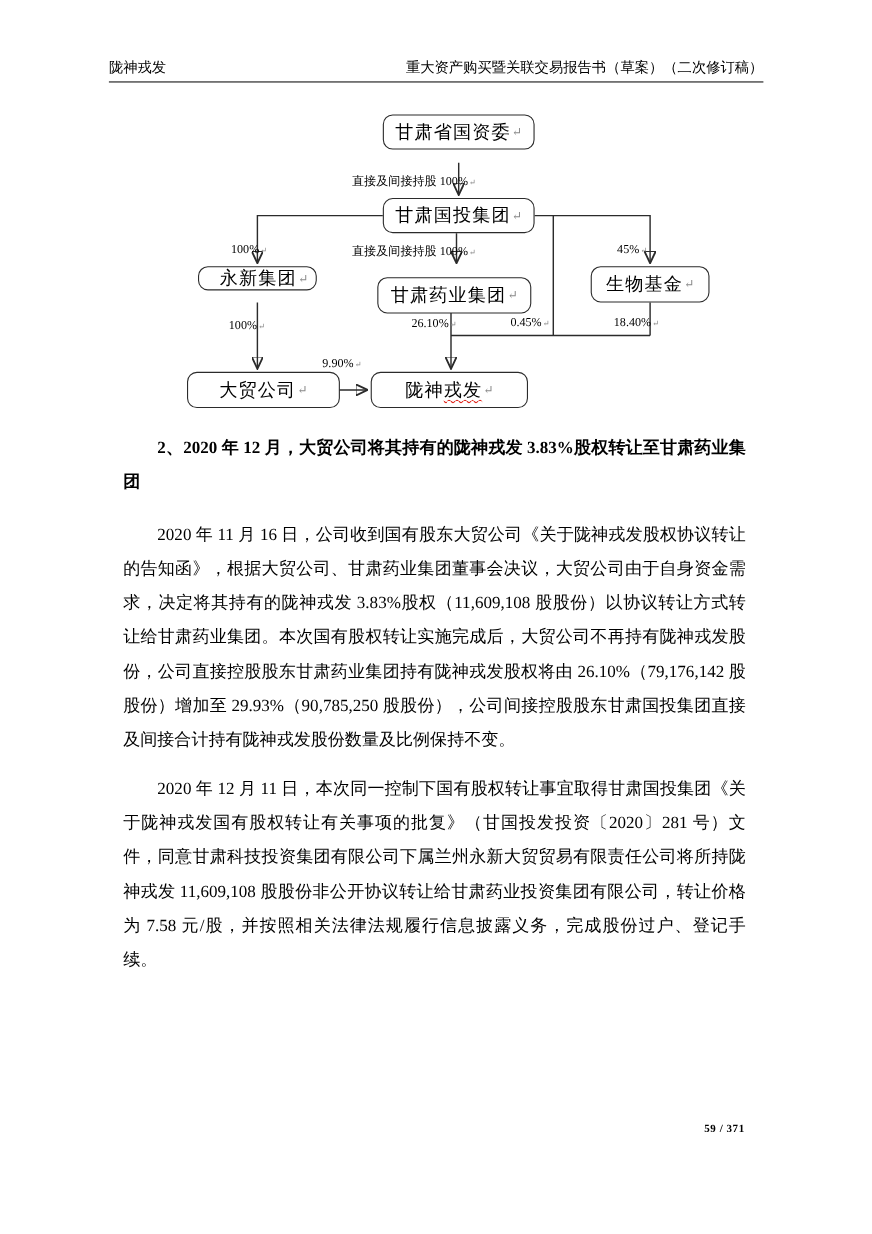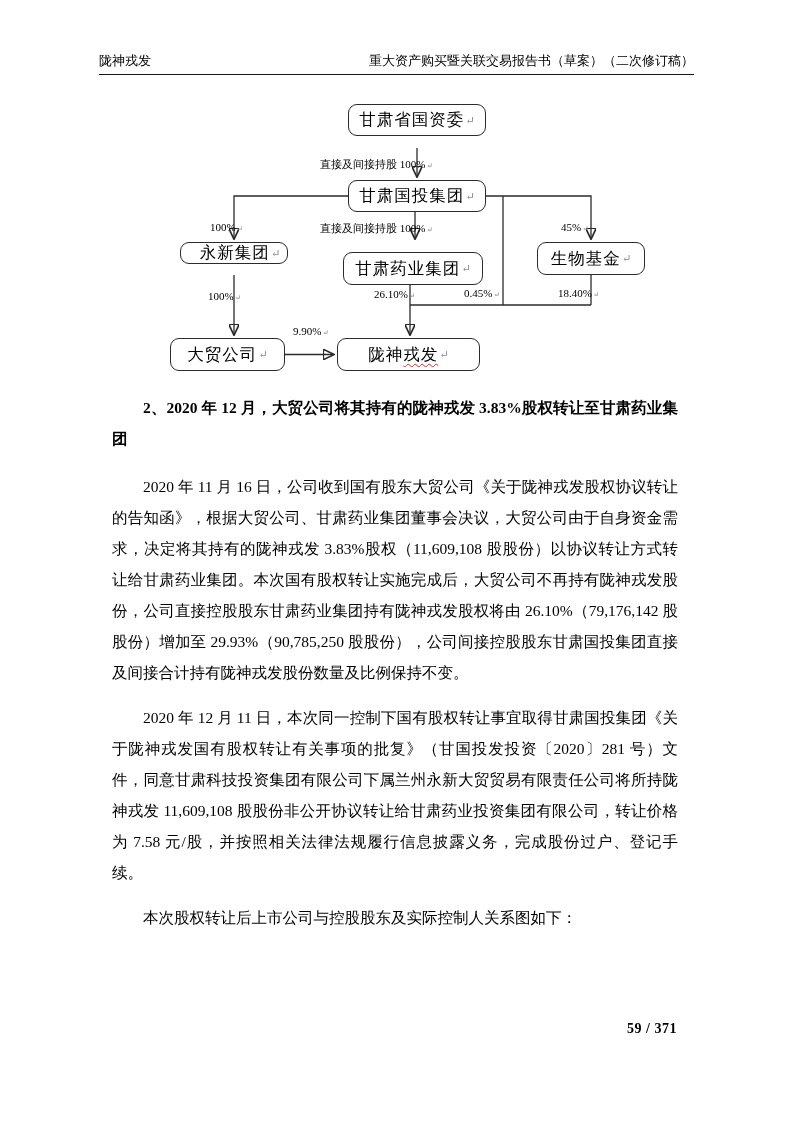--- a/index.html
+++ b/index.html
@@ -32,21 +32,21 @@
   
   .bodytext{
     position:absolute;top:392px;left:112px;width:566px;
     font-size:15.5px;line-height:31px;text-align:justify;text-justify:inter-ideograph;
   }
   .bodytext p{margin:0 0 14px 0;text-indent:2em;}
   .bodytext p.h2{font-weight:bold;margin-bottom:17px;}
   
   .pageno{
     position:absolute;top:1021px;right:116px;
-    font-size:14px;font-weight:bold;letter-spacing:.5px;
+    font-size:10px;font-weight:bold;letter-spacing:.5px;
   }
 </style>
 </head>
 <body>
 
 <div class="page">
 
   <div class="hdr">
     <span>陇神戎发</span>
     <span>重大资产购买暨关联交易报告书（草案）（二次修订稿）</span>
@@ -85,21 +85,21 @@
         <span class="pmark">↵</span>
     </div>
     <div class="node" style="left:343px;top:142px;width:140px;height:33px;margin-top:10px;">
       <span>甘肃药业集团</span>
         <span class="pmark">↵</span>
     </div>
     <div class="node" style="left:537px;top:142px;width:108px;height:33px;">
       <span>生物基金</span>
         <span class="pmark">↵</span>
     </div>
-    <div class="node" style="left:170px;top:238px;width:115px;height:33px;">
+    <div class="node" style="left:170px;top:238px;width:139px;height:33px;">
       <span>大贸公司</span>
         <span class="pmark">↵</span>
     </div>
     <div class="node" style="left:337px;top:238px;width:143px;height:33px;">
       <span>陇神</span>
         <span class="wavy">戎发</span>
         <span class="pmark">↵</span>
     </div>
 
     <div class="edge-label" style="left:320px;top:57px;">
@@ -128,18 +128,17 @@
     </div>
     <div class="edge-label" style="left:293px;top:225px;">
       <span>9.90%</span><span class="pmark">↵</span>
     </div>
   </div>
 
   <div class="bodytext">
     <p class="h2">2、2020 年 12 月，大贸公司将其持有的陇神戎发 3.83%股权转让至甘肃药业集团</p>
     <p>2020 年 11 月 16 日，公司收到国有股东大贸公司《关于陇神戎发股权协议转让的告知函》，根据大贸公司、甘肃药业集团董事会决议，大贸公司由于自身资金需求，决定将其持有的陇神戎发 3.83%股权（11,609,108 股股份）以协议转让方式转让给甘肃药业集团。本次国有股权转让实施完成后，大贸公司不再持有陇神戎发股份，公司直接控股股东甘肃药业集团持有陇神戎发股权将由 26.10%（79,176,142 股股份）增加至 29.93%（90,785,250 股股份），公司间接控股股东甘肃国投集团直接及间接合计持有陇神戎发股份数量及比例保持不变。</p>
     <p>2020 年 12 月 11 日，本次同一控制下国有股权转让事宜取得甘肃国投集团《关于陇神戎发国有股权转让有关事项的批复》（甘国投发投资〔2020〕281 号）文件，同意甘肃科技投资集团有限公司下属兰州永新大贸贸易有限责任公司将所持陇神戎发 11,609,108 股股份非公开协议转让给甘肃药业投资集团有限公司，转让价格为 7.58 元/股，并按照相关法律法规履行信息披露义务，完成股份过户、登记手续。</p>
-    <p>本次股权转让后上市公司与控股股东及实际控制人关系图如下：</p>
   </div>
 
   <div class="pageno">59 / 371</div>
 
 </div>
 
 </body></html>

